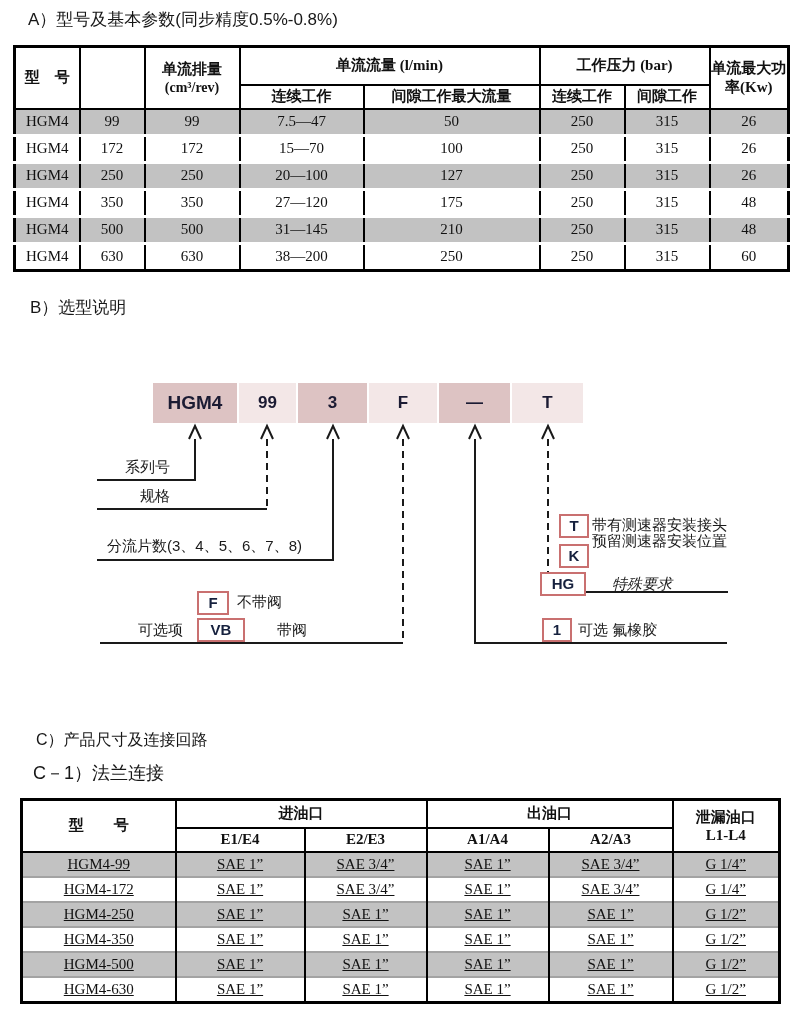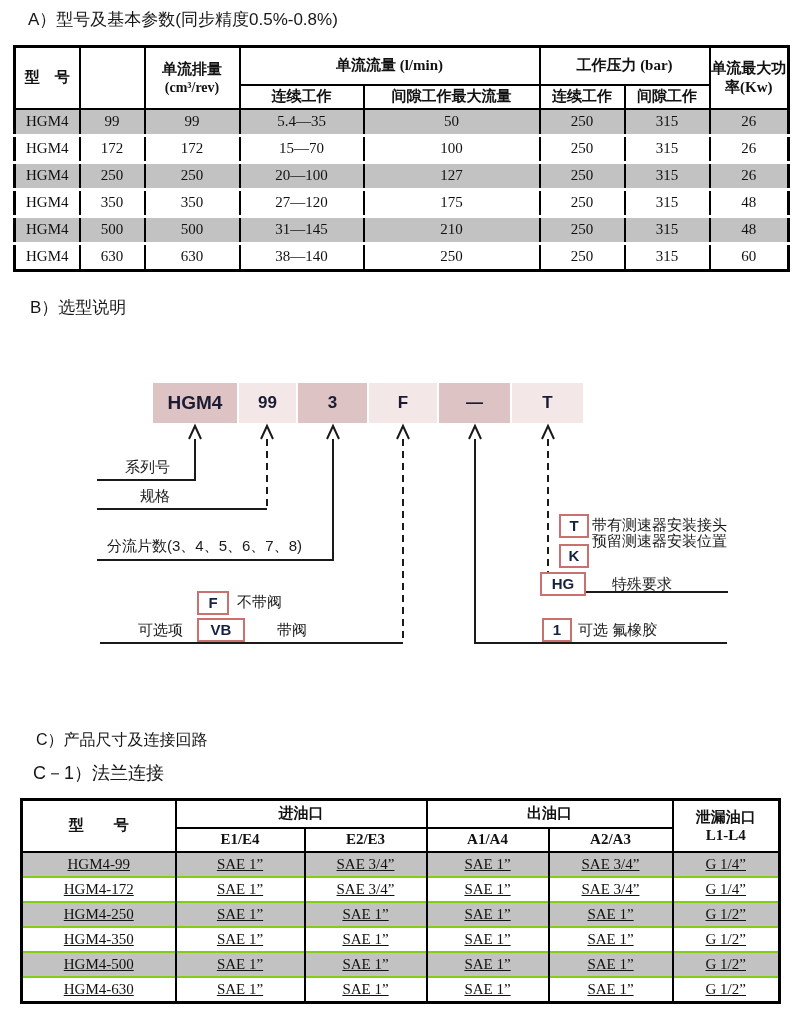--- a/index.html
+++ b/index.html
@@ -29,21 +29,21 @@
   .params-table thead tr:last-child{height:24px;}
   .params-table tbody td{height:24px;font-size:15px;}
   .unit-line{font-size:14px;}
 
   
   .ports-table{left:20px;top:798px;width:758px;border:3px solid #000;}
   .ports-table th{font-size:15px;}
   .ports-table thead tr:first-child{height:28px;}
   .ports-table thead tr:last-child{height:24px;}
   .ports-table tbody td{height:23px;font-size:15px;text-decoration:underline;}
-  .ports-table tbody tr+tr td{border-top:2px solid #84cc16;}
+  .ports-table tbody tr+tr td{border-top:2px solid #a3a3a3;}
 
   
   .diagram{position:absolute;left:0;top:375px;width:800px;height:290px;}
   .diagram svg{position:absolute;left:0;top:0;}
   .code-box{position:absolute;top:8px;height:40px;line-height:40px;text-align:center;
             font-weight:bold;font-size:17px;color:#1b1b33;}
   .box-dark{background:#ddc3c3;}
   .box-light{background:#f3e7e7;}
   .b-hgm4{left:153px;width:84px;font-size:19px;}
   .b-99{left:239px;width:57px;}
@@ -55,21 +55,21 @@
   .dlabel{position:absolute;font-size:15px;color:#1a1a1a;white-space:nowrap;}
   .lbl-series{left:125px;top:83px;}
   .lbl-spec{left:140px;top:112px;}
   .lbl-splitter{left:107px;top:162px;}
   .lbl-f-desc{left:237px;top:218px;}
   .lbl-option{left:138px;top:246px;}
   .lbl-vb-desc{left:253px;top:246px;margin-left:24px;}
   .lbl-one-desc{left:578px;top:246px;}
   .lbl-t-desc{left:592px;top:141px;}
   .lbl-k-desc{left:592px;top:157px;}
-  .lbl-hg-desc{left:612px;top:200px;}
+  .lbl-hg-desc{left:612px;top:200px;font-style:italic;}
 
   .small-code{position:absolute;border:2px solid #c97070;color:#16213e;font-weight:bold;
               font-size:15px;text-align:center;font-family:"Liberation Sans",sans-serif;
               background:#fff;line-height:20px;height:20px;}
   .sc-t{left:559px;top:139px;width:26px;}
   .sc-k{left:559px;top:169px;width:26px;}
   .sc-hg{left:540px;top:197px;width:42px;}
   .sc-f{left:197px;top:216px;width:28px;}
   .sc-vb{left:197px;top:243px;width:44px;}
   .sc-one{left:542px;top:243px;width:26px;}
@@ -109,21 +109,21 @@
         <th>间隙工作最大流量</th>
         <th>连续工作</th>
         <th>间隙工作</th>
       </tr>
     </thead>
     <tbody id="params-body">
         <tr class="gray">
           <td>HGM4</td>
           <td>99</td>
           <td>99</td>
-          <td>5.4—35</td>
+          <td>7.5—47</td>
           <td>50</td>
           <td>250</td>
           <td>315</td>
           <td>26</td>
         </tr>
         <tr>
           <td>HGM4</td>
           <td>172</td>
           <td>172</td>
           <td>15—70</td>
@@ -159,21 +159,21 @@
           <td>31—145</td>
           <td>210</td>
           <td>250</td>
           <td>315</td>
           <td>48</td>
         </tr>
         <tr>
           <td>HGM4</td>
           <td>630</td>
           <td>630</td>
-          <td>38—140</td>
+          <td>38—200</td>
           <td>250</td>
           <td>250</td>
           <td>315</td>
           <td>60</td>
         </tr>
       </tbody>
   </table>
 
   <div class="sec-title title-b">B）选型说明</div>
 

